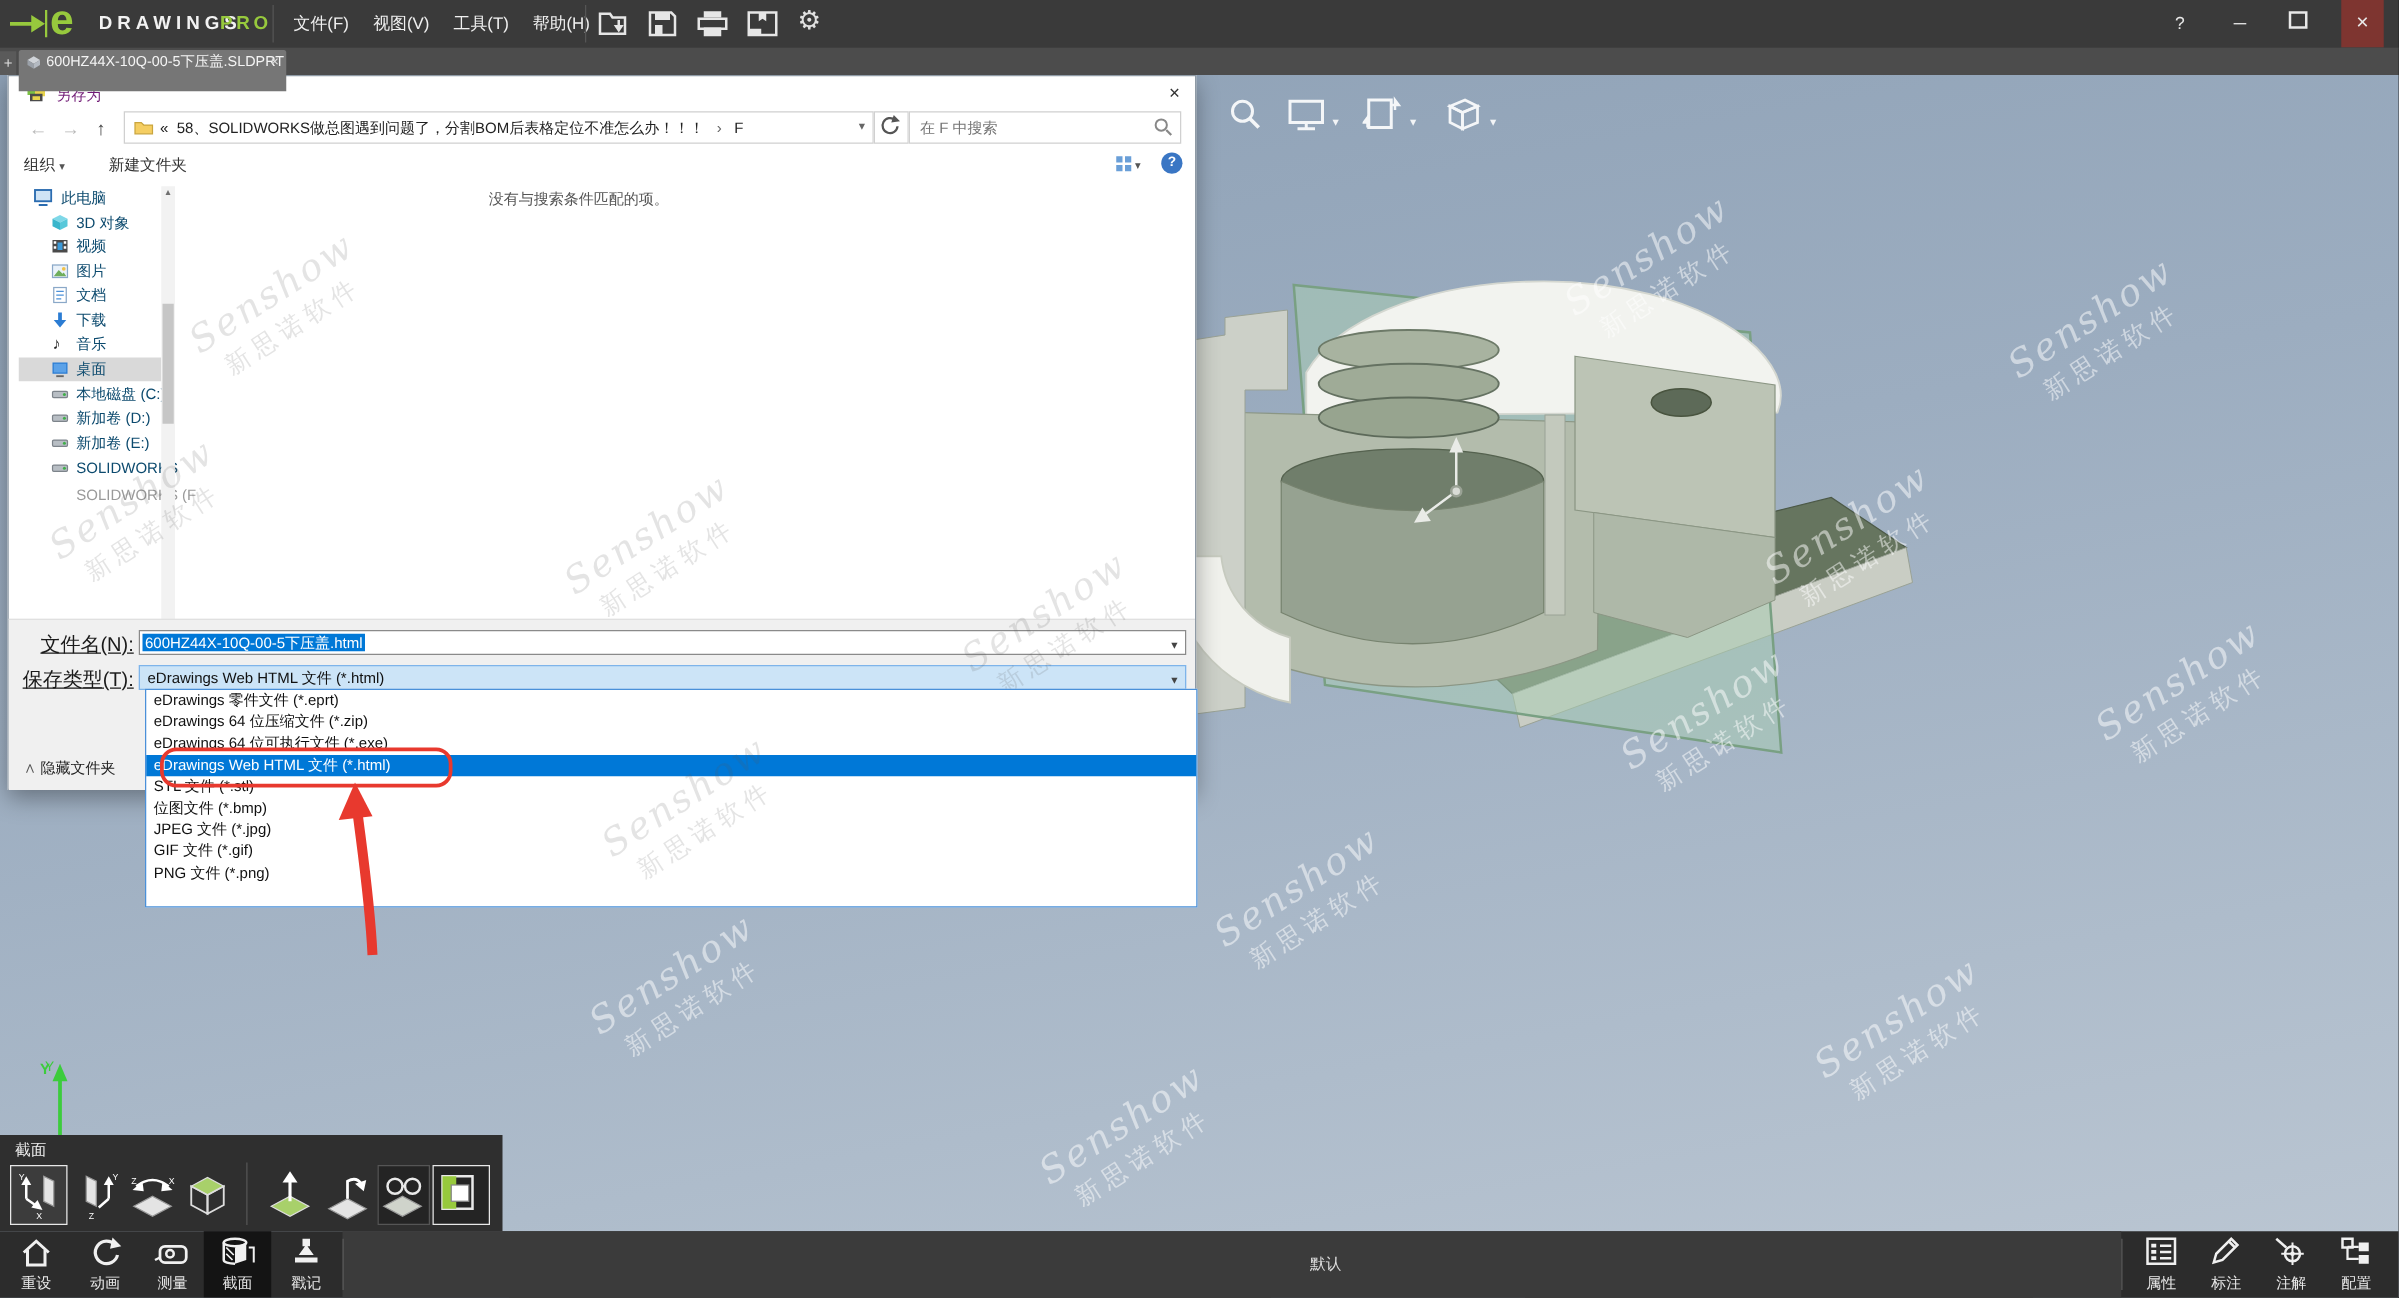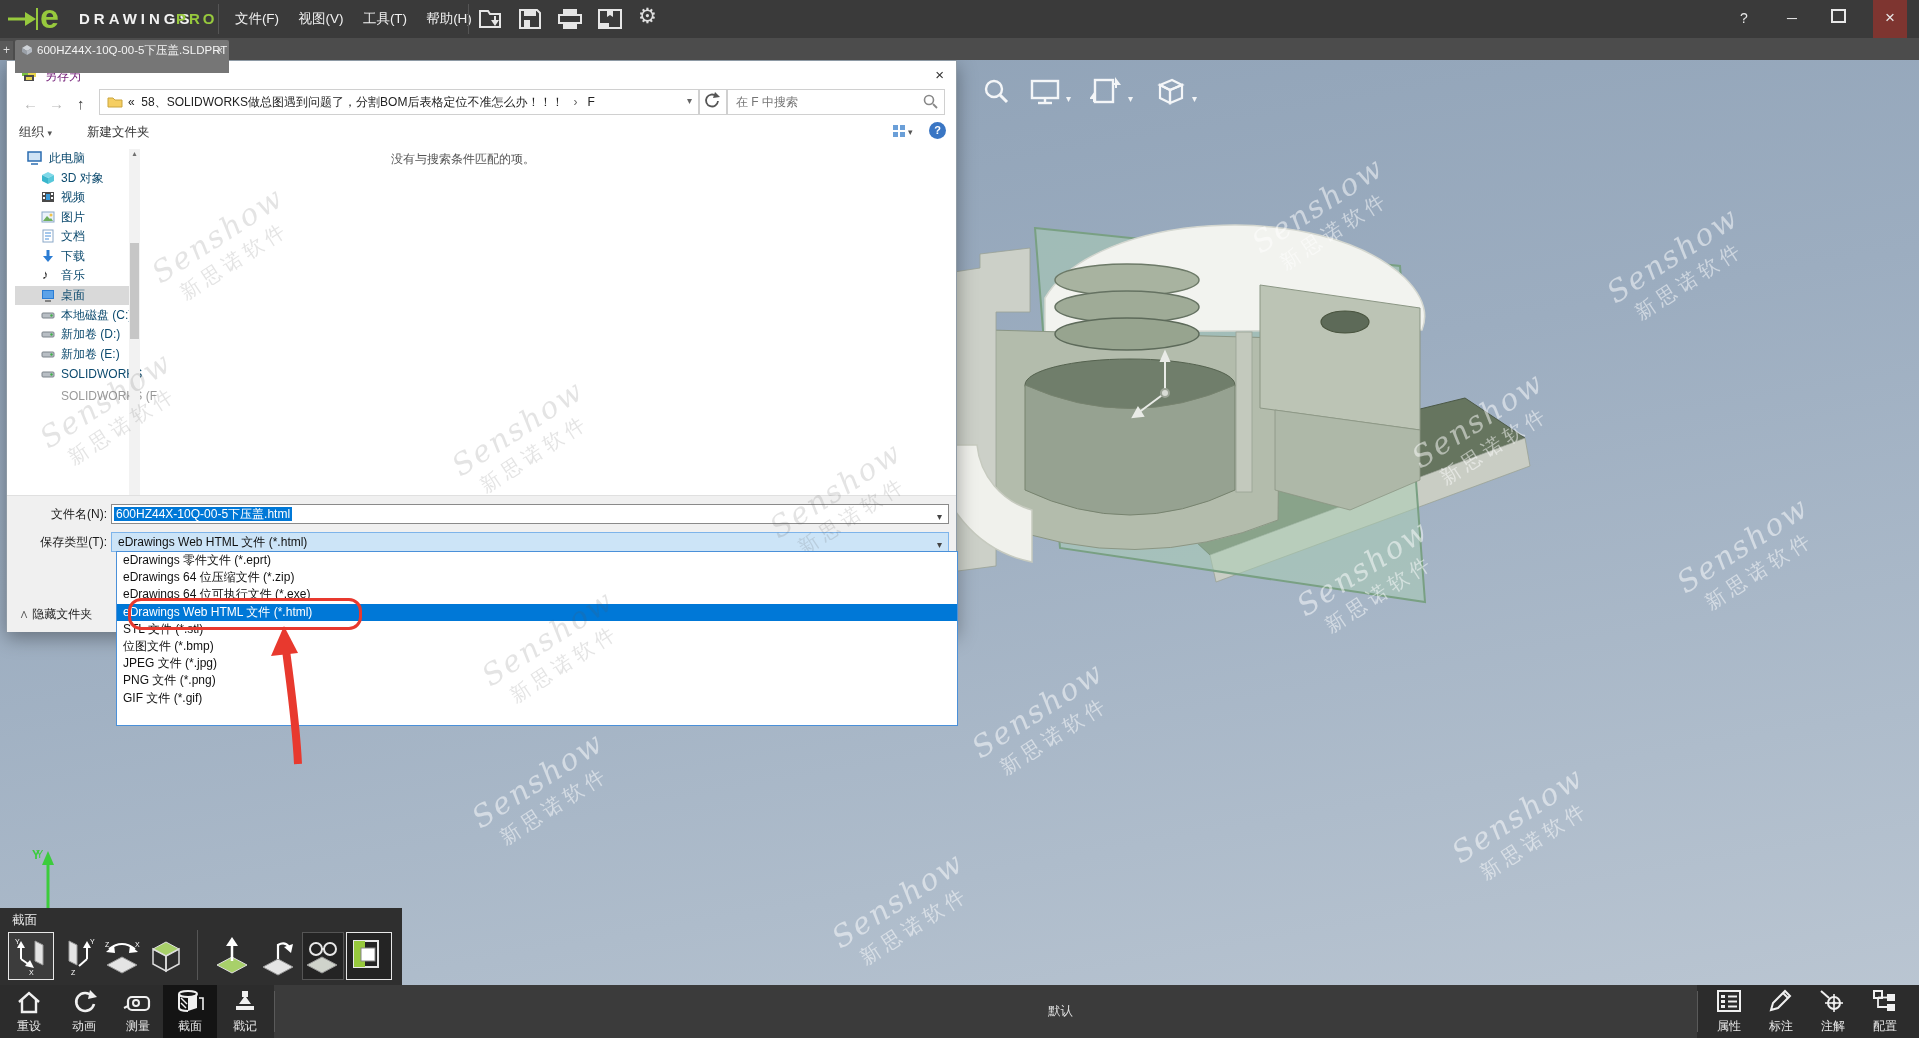--- a/index.html
+++ b/index.html
@@ -62,21 +62,21 @@
   .side-item .ic{position:absolute;top:2px;}
   .side-item .tx{position:absolute;top:0;font-size:12px;color:#0c4a6e;}
   .side-item.sel{background:#d9d9d9;}
   .side-item.dim .tx{color:#9a9a9a;}
   #sscroll{position:absolute;left:122px;top:88px;width:11px;height:406px;background:#f2f2f2;}
   #sscroll .thumb{position:absolute;left:1px;top:94px;width:9px;height:96px;background:#c6c6c6;}
   #sscroll .ar{position:absolute;left:0;width:11px;font-size:8px;color:#707070;text-align:center;}
   #empty-msg{position:absolute;left:384px;top:90px;font-size:12px;color:#555;}
   
   #dlg-bottom{position:absolute;left:0;top:434px;width:100%;height:136px;background:#f0f0f0;border-top:1px solid #e0e0e0;}
-  .fldlabel{position:absolute;font-size:12px;color:#1a1a1a;text-align:right;width:96px;}
+  .fldlabel{position:absolute;font-size:16px;color:#1a1a1a;text-align:right;width:96px;text-decoration:underline;}
   #fname{position:absolute;left:104px;top:8px;width:836px;height:18px;background:#fff;border:1px solid #8a8a8a;line-height:18px;}
   #fname .selval{background:#0078d7;color:#fff;padding:0 2px;margin-left:2px;font-size:12px;}
   #fname .chev,#ftype .chev{position:absolute;right:6px;top:3px;color:#444;font-size:10px;}
   #ftype{position:absolute;left:104px;top:36px;width:836px;height:18px;background:#cce4f7;border:1px solid #7eb4ea;line-height:18px;}
   #ftype .val{margin-left:6px;font-size:12px;color:#111;}
   #hidefold{position:absolute;left:12px;top:110px;font-size:12px;color:#222;}
 
   
   #ddlist{left:116px;top:551px;width:840px;height:173px;background:#fff;border:1px solid #4a90d9;z-index:30;}
   .dd-opt{height:17.2px;line-height:17.2px;padding-left:6px;font-size:12px;color:#111;white-space:nowrap;}
@@ -492,22 +492,22 @@
   </div>
 
   <div id="ddlist" class="abs">
     <div class="dd-opt">eDrawings 零件文件 (*.eprt)</div>
     <div class="dd-opt">eDrawings 64 位压缩文件 (*.zip)</div>
     <div class="dd-opt">eDrawings 64 位可执行文件 (*.exe)</div>
     <div class="dd-opt sel">eDrawings Web HTML 文件 (*.html)</div>
     <div class="dd-opt">STL 文件 (*.stl)</div>
     <div class="dd-opt">位图文件 (*.bmp)</div>
     <div class="dd-opt">JPEG 文件 (*.jpg)</div>
+    <div class="dd-opt">GIF 文件 (*.gif)</div>
     <div class="dd-opt">PNG 文件 (*.png)</div>
-    <div class="dd-opt">GIF 文件 (*.gif)</div>
   </div>
 
   <div id="redring" class="abs"></div>
   <svg id="redarrow" class="abs" width="90" height="150">
     <path d="M58,142 C56,100 50,60 46,28" fill="none" stroke="#e8392e" stroke-width="8"></path>
     <polygon points="44,4 31,34 58,31" fill="#e8392e"></polygon>
   </svg>
 
   <div id="secpanel" class="abs">
     <div class="ttl">截面</div>

